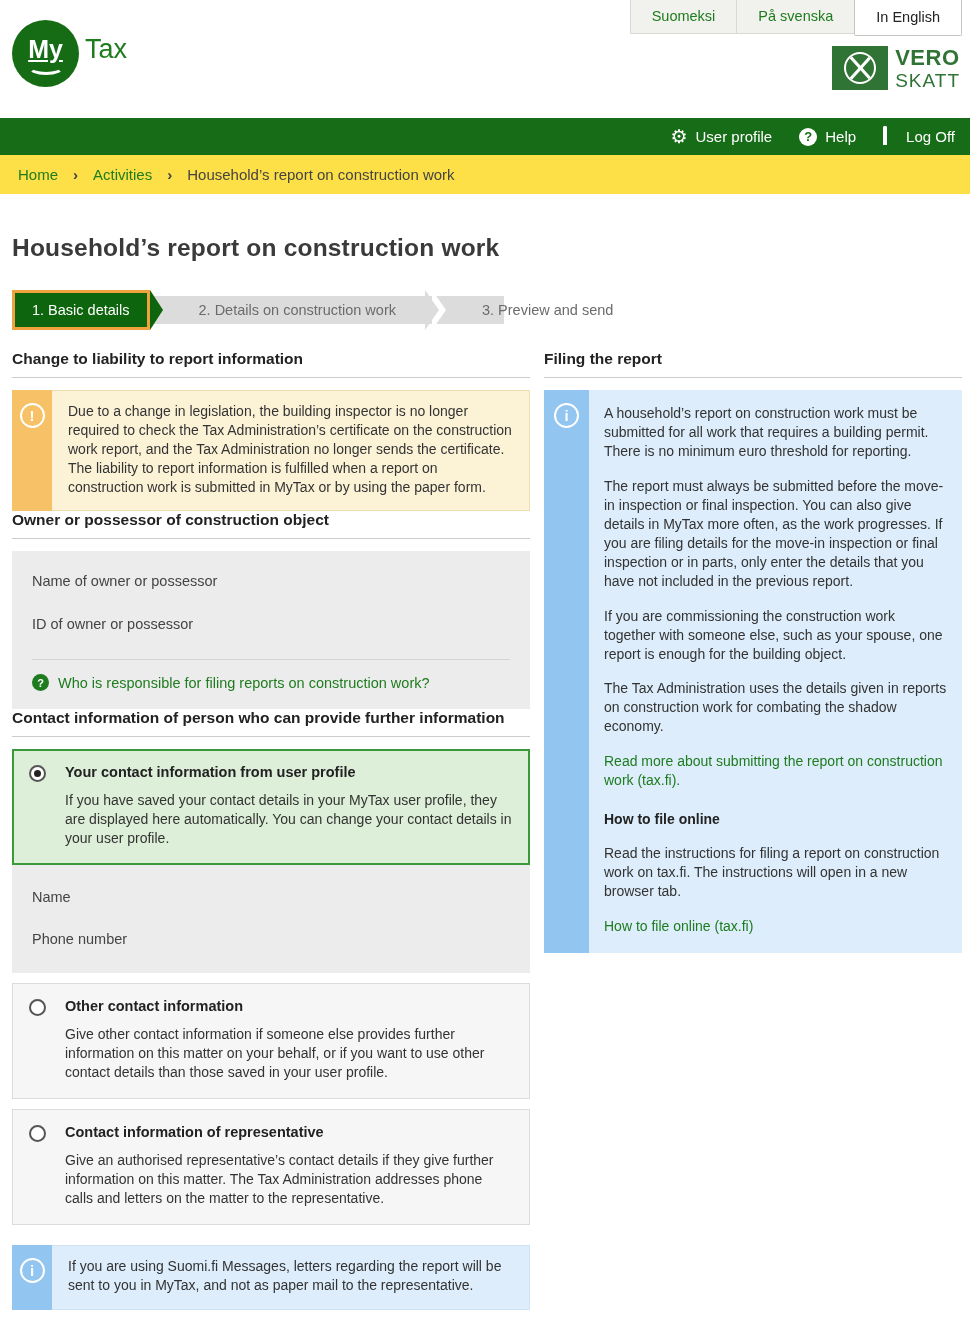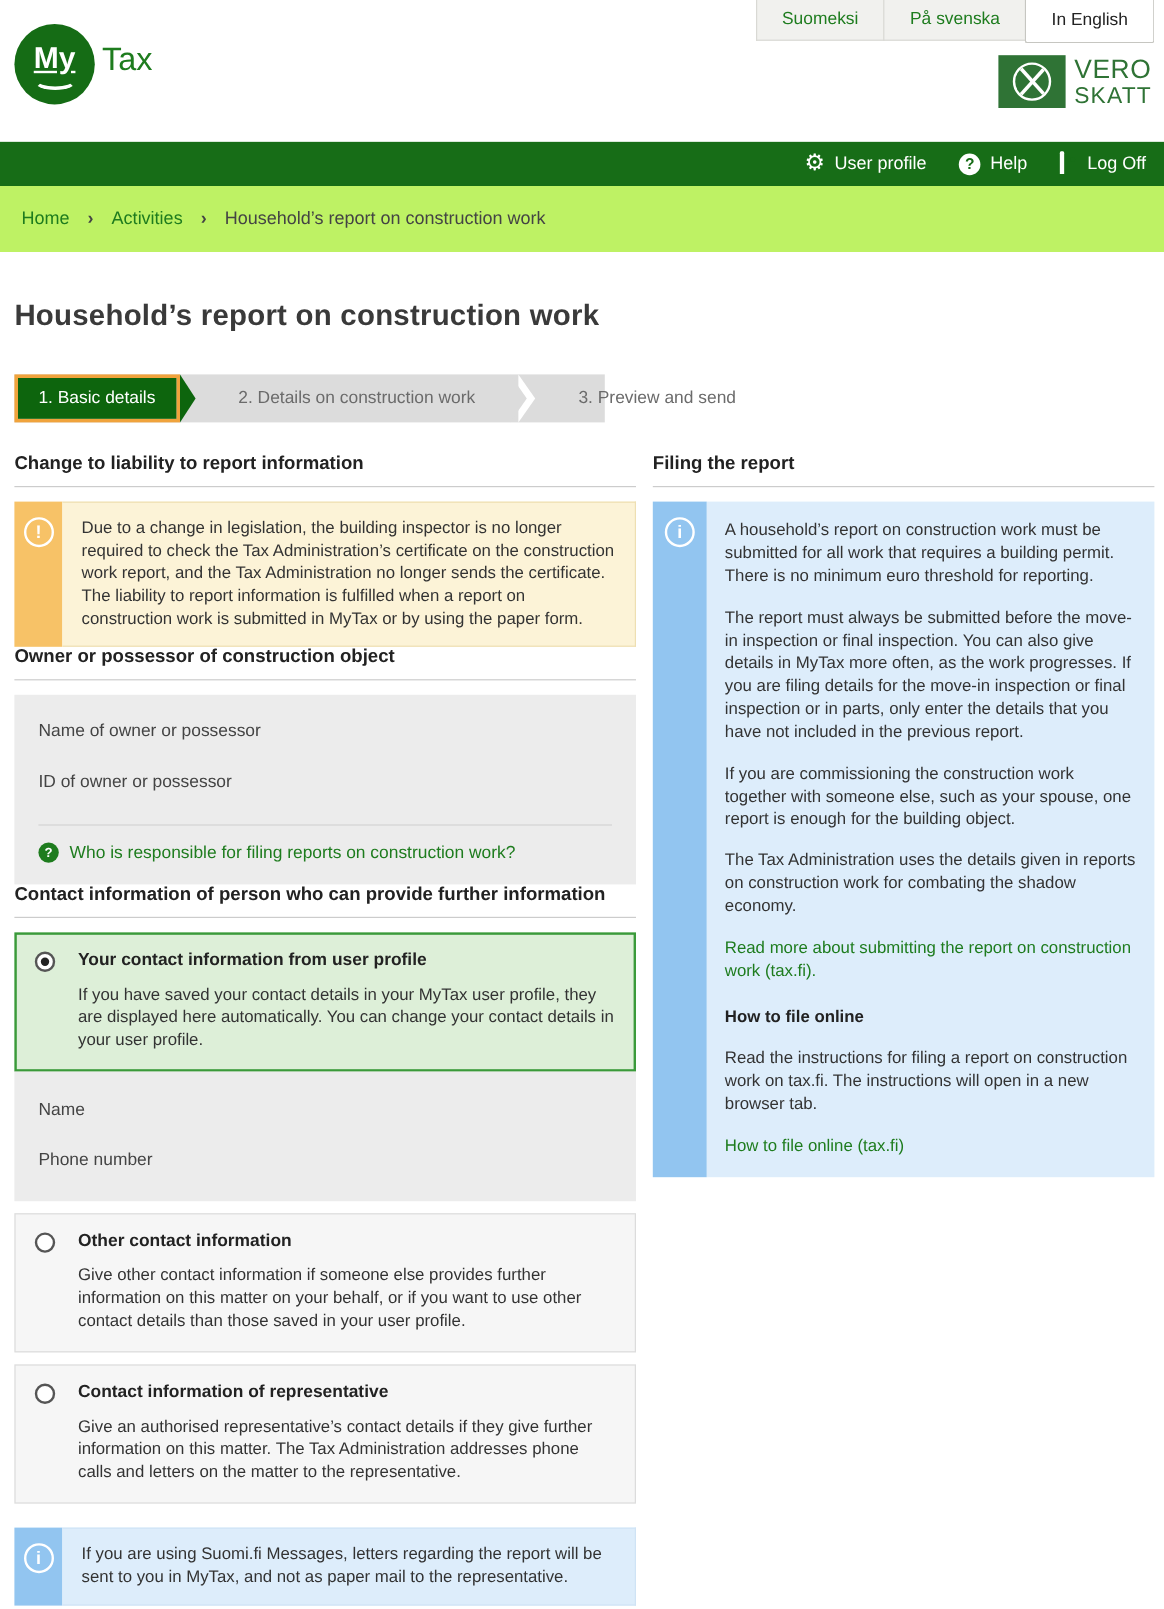--- a/index.html
+++ b/index.html
@@ -33,50 +33,50 @@
   .brand-tax { font-size: 27px; color: #1e7c1e; margin-left: 6px; margin-top: -8px; }
   .vero { position: absolute; right: 10px; top: 46px; display: flex; align-items: center; gap: 7px; }
   .vero-box { width: 56px; height: 44px; background: #2f7335; display: flex; align-items: center; justify-content: center; }
   .vero-emblem { width: 32px; height: 32px; border: 2px solid #fff; border-radius: 50%; position: relative; overflow: hidden; }
   .vero-emblem::before, .vero-emblem::after {
     content: ''; position: absolute; left: 13px; top: -4px; bottom: -4px; width: 3px; background: #fff;
   }
   .vero-emblem::before { transform: rotate(42deg); }
   .vero-emblem::after  { transform: rotate(-42deg); }
   .vero-text { line-height: 1; color: #2f7335; }
-  .vero-line1 { font-weight: normal; font-size: 22px; letter-spacing: .5px; }
+  .vero-line1 { font-weight: bold; font-size: 22px; letter-spacing: .5px; }
   .vero-line2 { font-size: 19px; letter-spacing: 1px; margin-top: 2px; }
   
   .greenbar {
     height: 37px; background: #176d17; display: flex; justify-content: flex-end; align-items: center;
     gap: 27px; padding-right: 15px; color: #fff; font-size: 15px;
   }
   .nav-item { display: flex; align-items: center; gap: 8px; cursor: pointer; }
   .gear-glyph { font-size: 19px; line-height: 1; }
   .help-circle {
     width: 18px; height: 18px; border-radius: 50%; background: #fff; color: #176d17;
     font-weight: bold; font-size: 13px; display: flex; align-items: center; justify-content: center;
   }
   .lock { width: 15px; }
   .lock-shackle { width: 9px; height: 7px; border: 2px solid #fff; border-bottom: none; border-radius: 5px 5px 0 0; margin: 0 auto; }
   .lock-body { width: 14px; height: 10px; background: #fff; border-radius: 1px; position: relative; }
   .lock-body::after { content: ''; position: absolute; left: 5px; top: 3px; width: 4px; height: 4px; background: #176d17; border-radius: 50%; }
   
   .breadcrumb {
-    height: 55px; background: #bef264; display: flex; align-items: center; gap: 15px;
+    height: 39px; background: #fde047; display: flex; align-items: center; gap: 15px;
     padding-left: 18px; font-size: 15px;
   }
   .crumb-link { color: #1e7c1e; cursor: pointer; }
   .crumb-sep { color: #444; font-size: 15px; font-weight: bold; }
   .crumb-current { color: #444; }
   
   .main { padding: 0 8px 0 12px; }
   .page-title { font-size: 24.5px; font-weight: bold; color: #3a3a3a; margin-top: 40px; letter-spacing: .2px; }
   
-  .steps { margin-top: 34px; width: 492px; height: 40px; background: #dcdcdc; display: flex; align-items: center; }
+  .steps { margin-top: 34px; width: 492px; height: 28px; background: #dcdcdc; display: flex; align-items: center; }
   .step-active-wrap { border: 3px solid #f0a33c; flex-shrink: 0; display: flex; }
   .step-active { background: #0d650d; color: #fff; font-size: 14.5px; line-height: 34px; padding: 0 17px; white-space: nowrap; }
   .arrow-green { width: 0; height: 0; border-top: 20px solid transparent; border-bottom: 20px solid transparent; border-left: 13px solid #0d650d; flex-shrink: 0; }
   .step { color: #6b6b6b; font-size: 14.5px; padding: 0 36px; white-space: nowrap; cursor: default; }
   .chev { position: relative; width: 14px; height: 40px; flex-shrink: 0; }
   .chev::before { content: ''; position: absolute; left: 0; top: 0; border-top: 20px solid transparent; border-bottom: 20px solid transparent; border-left: 14px solid #fff; }
   .chev::after  { content: ''; position: absolute; left: -7px; top: 0; border-top: 20px solid transparent; border-bottom: 20px solid transparent; border-left: 14px solid #dcdcdc; }
   
   .columns { display: flex; margin-top: 26px; gap: 14px; align-items: flex-start; }
   .col-left { width: 518px; flex-shrink: 0; }

